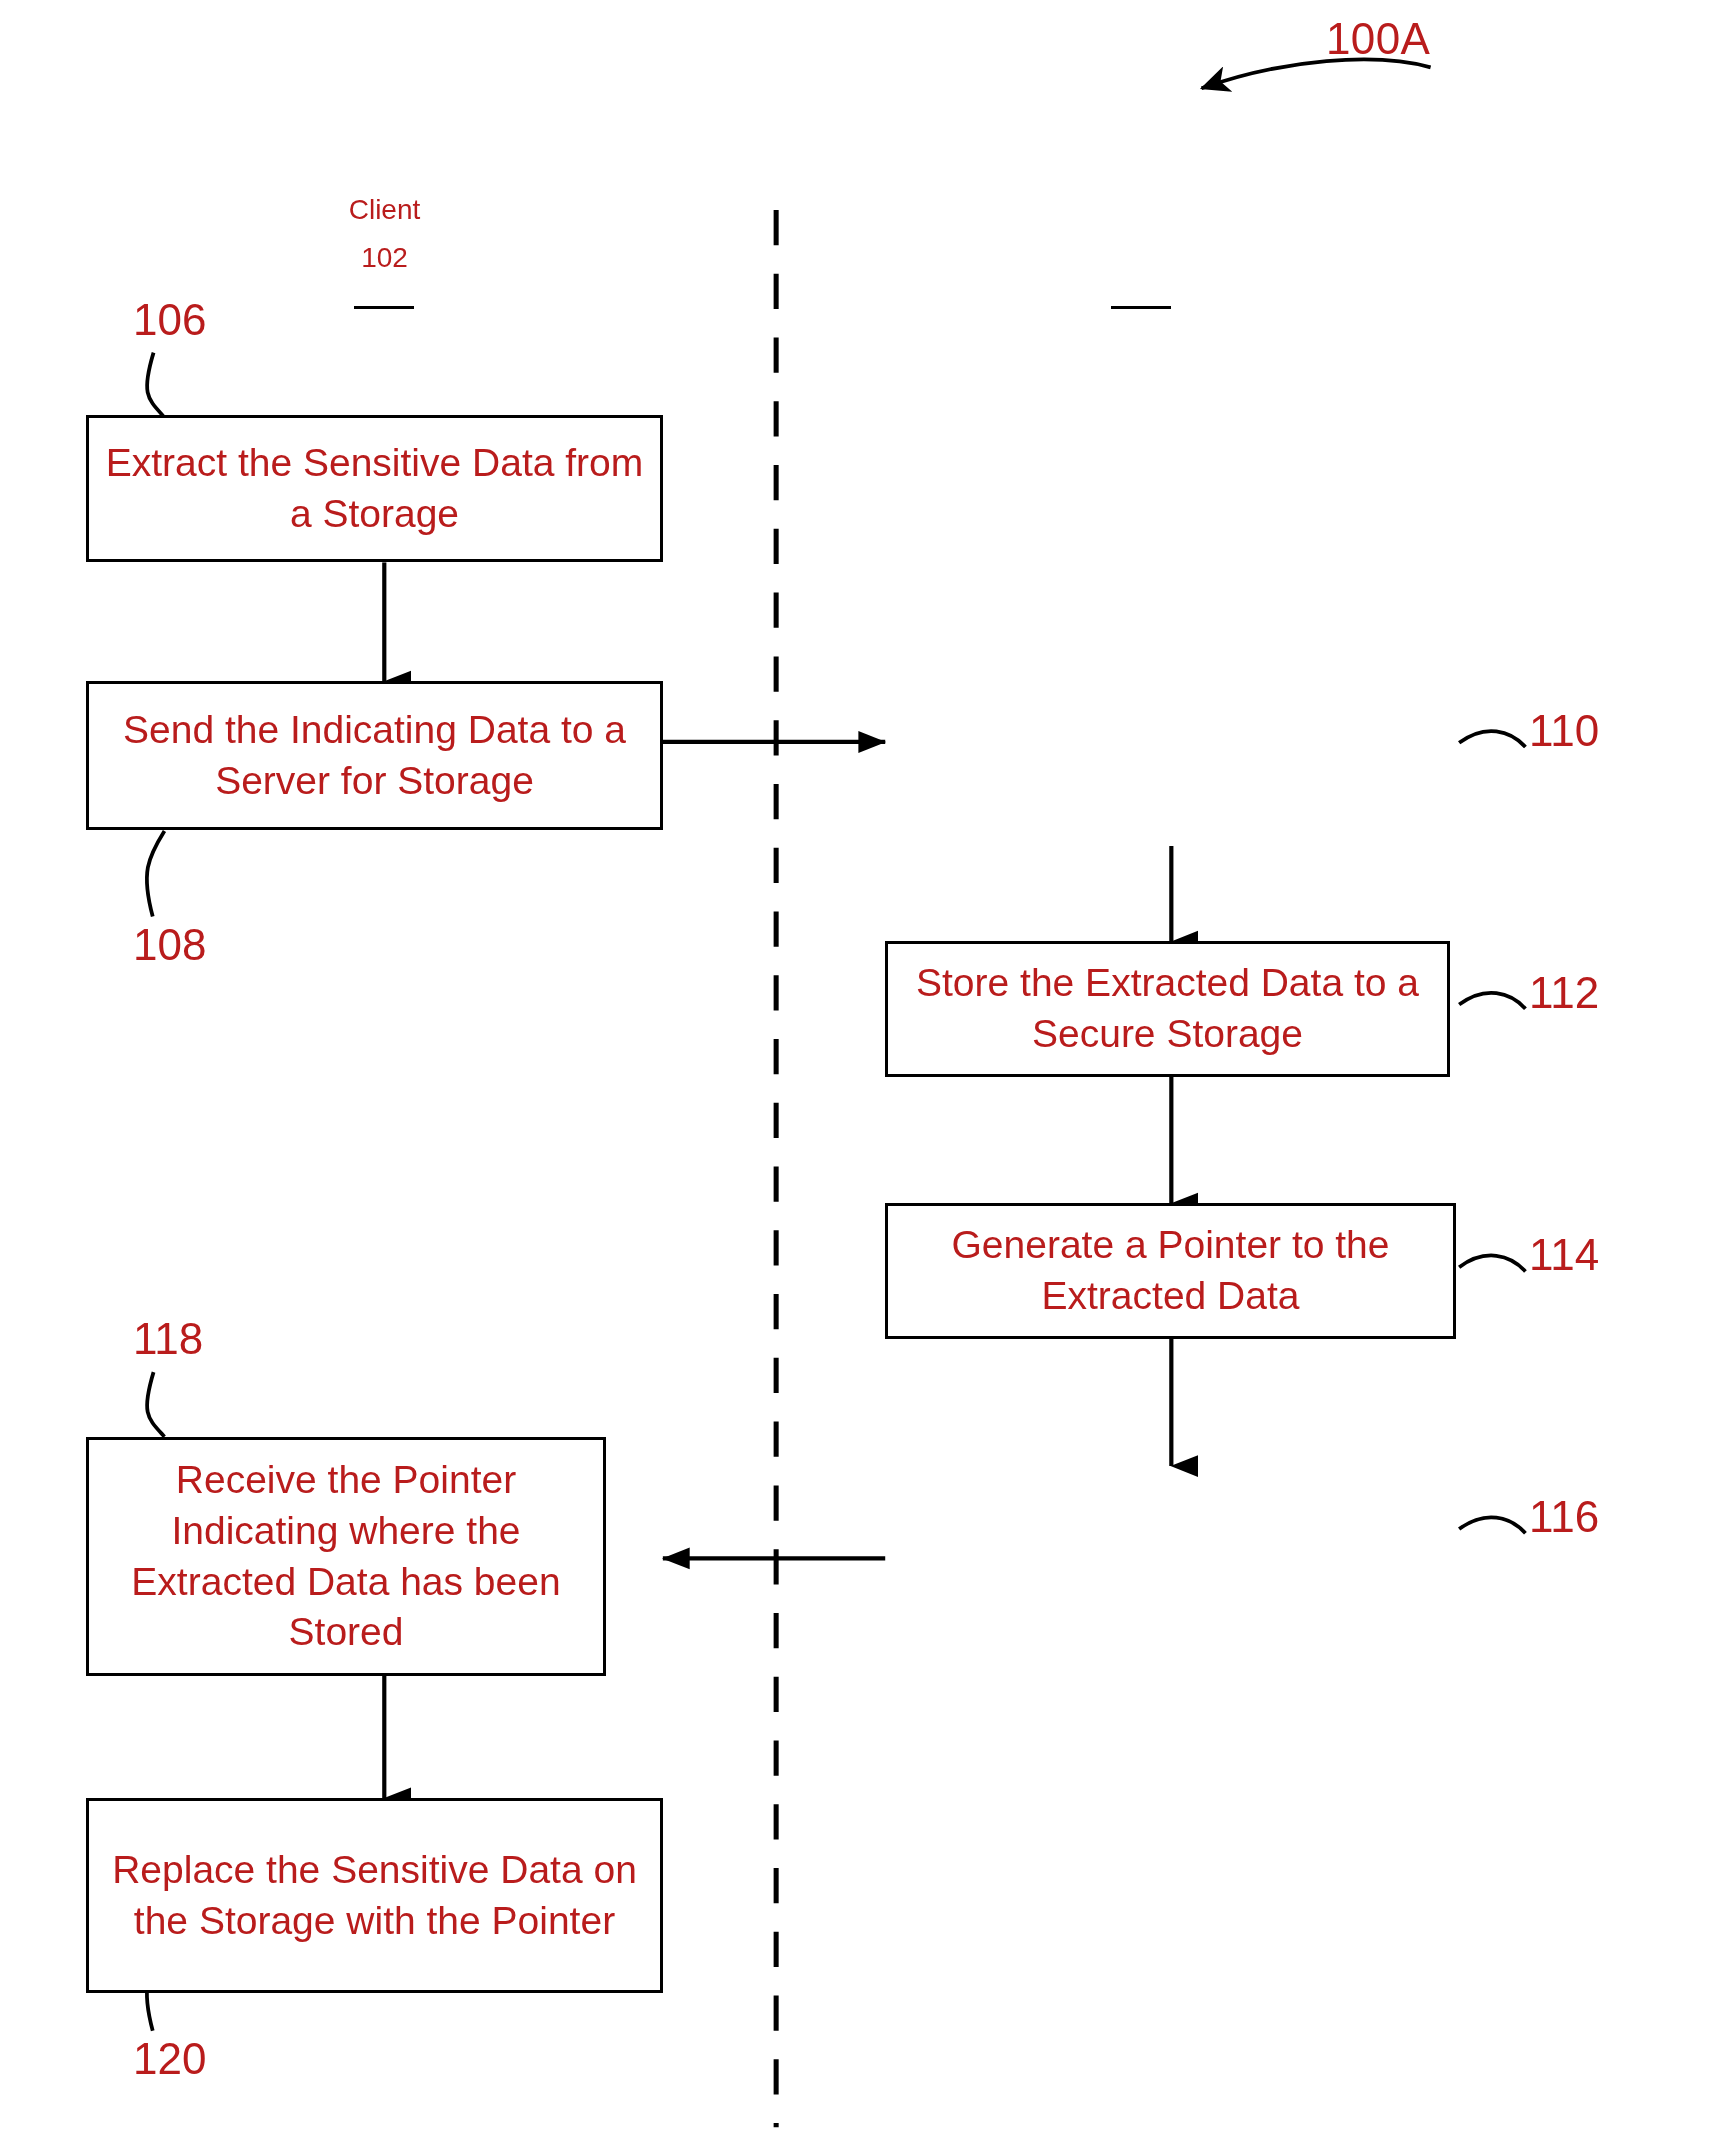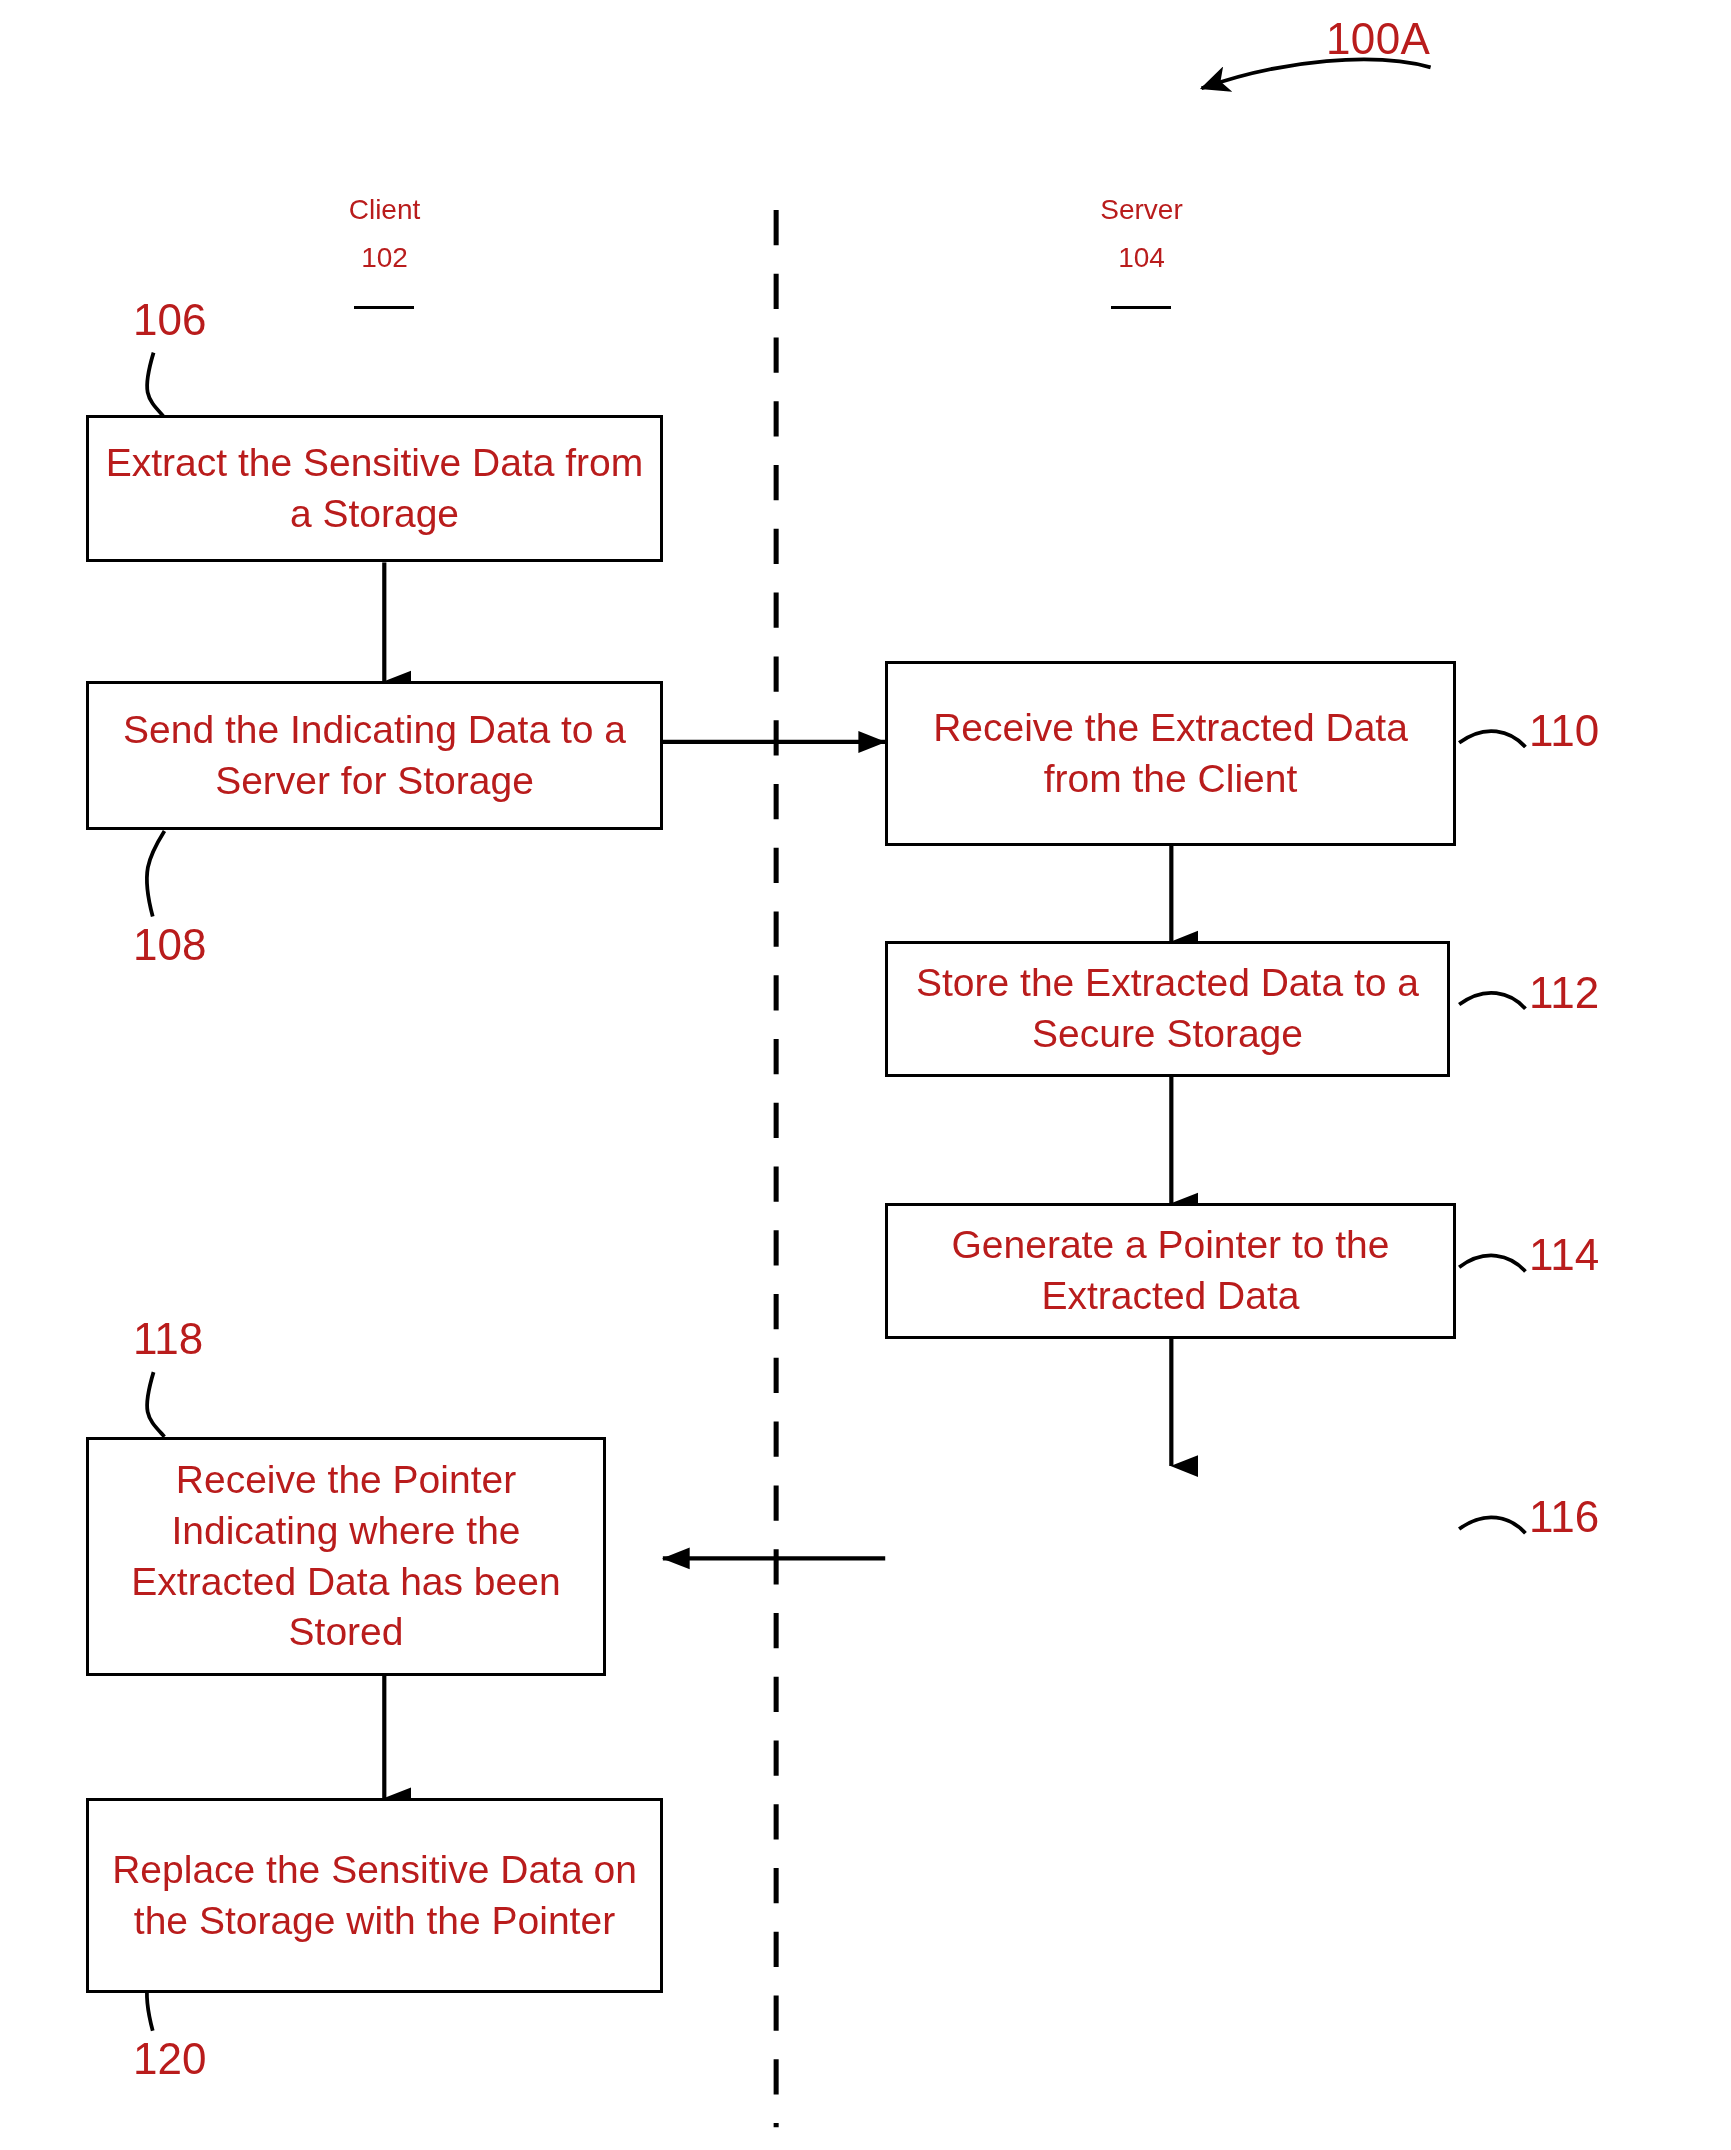--- a/index.html
+++ b/index.html
@@ -129,46 +129,39 @@
   </svg>
 
   <div class="fig-label" style="left:1326px; top:17px;">100A</div>
 
   <div class="col-header" style="left:267px; top:193px; width:235px;">
     <span class="col-title">Client</span>
     <span class="col-num">102</span>
   </div>
   <div class="col-underline" style="left:354px; top:306px; width:60px;"></div>
 
-  <div class="col-header" style="left:1024px; top:193px; width:235px;">
-    <span class="col-title">Server</span>
-    <span class="col-num">104</span>
-  </div>
   <div class="col-underline" style="left:1111px; top:306px; width:60px;"></div>
 
   <div class="ref-num" style="left:133px; top:298px;">106</div>
   <div class="ref-num" style="left:133px; top:923px;">108</div>
   <div class="ref-num" style="left:1529px; top:709px;">110</div>
   <div class="ref-num" style="left:1529px; top:971px;">112</div>
   <div class="ref-num" style="left:1529px; top:1233px;">114</div>
   <div class="ref-num" style="left:1529px; top:1495px;">116</div>
   <div class="ref-num" style="left:133px; top:1317px;">118</div>
   <div class="ref-num" style="left:133px; top:2037px;">120</div>
 
   <div class="proc-box" style="left:86px; top:415px; width:577px; height:147px;">
     <span class="box-text">Extract the Sensitive Data from a Storage</span>
   </div>
 
   <div class="proc-box" style="left:86px; top:681px; width:577px; height:149px;">
     <span class="box-text">Send the Indicating Data to a Server for Storage</span>
   </div>
 
-  <div class="proc-box" style="left:885px; top:661px; width:571px; height:185px;">
-    <span class="box-text">Receive the Extracted Data from the Client</span>
-  </div>
 
   <div class="proc-box" style="left:885px; top:941px; width:565px; height:136px;">
     <span class="box-text">Store the Extracted Data to a Secure Storage</span>
   </div>
 
   <div class="proc-box" style="left:885px; top:1203px; width:571px; height:136px;">
     <span class="box-text">Generate a Pointer to the Extracted Data</span>
   </div>
 
 

